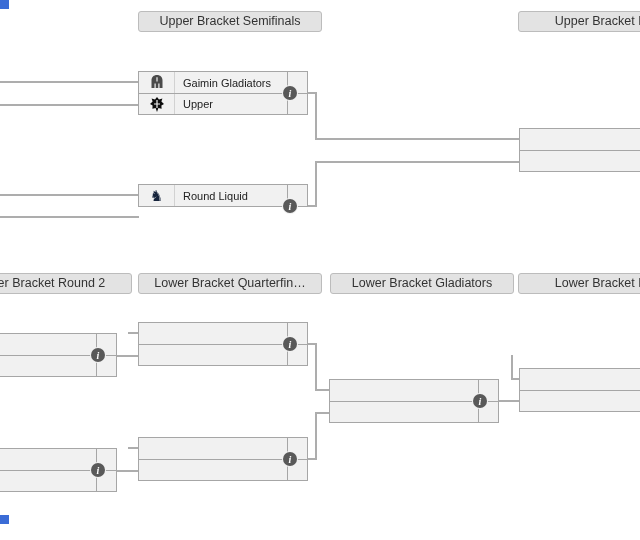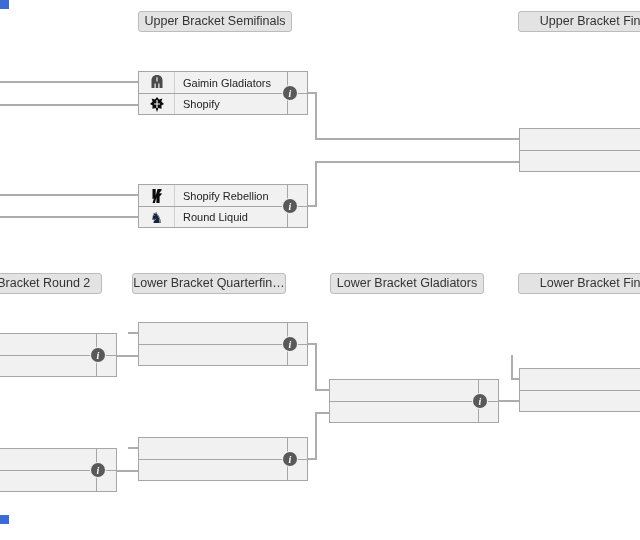--- a/index.html
+++ b/index.html
@@ -2,21 +2,21 @@
 <html><head>
 <meta charset="utf-8">
 <style>
   html,body{margin:0;padding:0;}
   body{
     width:640px;height:540px;position:relative;overflow:hidden;
     background:#ffffff;
     font-family:"Liberation Sans","DejaVu Sans",sans-serif;
   }
   .hdr{
-    position:absolute;height:21px;width:154px;box-sizing:border-box;
+    position:absolute;height:21px;width:184px;box-sizing:border-box;
     background:#e3e3e3;border:1px solid #bcbcbc;border-radius:3px;
     color:#333;font-size:12.5px;line-height:19px;text-align:center;
     white-space:nowrap;overflow:hidden;
   }
   .match{
     position:absolute;width:170px;box-sizing:border-box;
     background:#f1f1f1;border:1px solid #a6a6a6;
   }
   .trow{height:21px;display:flex;align-items:center;box-sizing:border-box;}
   .trow + .trow{border-top:1px solid #a6a6a6;}
@@ -50,21 +50,21 @@
 </style>
 </head>
 <body>
 
 <div class="bluesq" style="left:0;top:0;"></div>
 <div class="bluesq" style="left:0;top:515px;"></div>
 
 <div class="hdr" style="left:138px;top:11px;">Upper Bracket Semifinals</div>
 <div class="hdr" style="left:518px;top:11px;">Upper Bracket Final</div>
 <div class="hdr" style="left:-52px;top:273px;">Lower Bracket Round 2</div>
-<div class="hdr" style="left:132px;top:273px;">Lower Bracket Quarterfin…</div>
+<div class="hdr" style="left:138px;top:273px;">Lower Bracket Quarterfin…</div>
 <div class="hdr" style="left:330px;top:273px;">Lower Bracket Gladiators</div>
 <div class="hdr" style="left:518px;top:273px;">Lower Bracket Final</div>
 
 <div class="hline" style="left:0;top:81px;width:139px;"></div>
 <div class="hline" style="left:0;top:104px;width:139px;"></div>
 <div class="hline" style="left:0;top:194px;width:139px;"></div>
 <div class="hline" style="left:0;top:216px;width:139px;"></div>
 
 <div class="hline" style="left:308px;top:92px;width:9px;"></div>
 <div class="vline" style="left:315px;top:92px;height:48px;"></div>
@@ -100,36 +100,27 @@
     <span class="tname">Gaimin Gladiators</span>
     <span class="score"></span>
   </div>
   <div class="trow">
     <span class="icon-cell">
       <svg width="14" height="15" viewBox="0 0 14 15">
         <path fill="#0d0d0d" d="M7 0l2 2.6 3.4-1.2-1 3.2L14 7l-2.6 1.4.2 3.4L8.4 11 7 15 5.6 11l-3.2.8.2-3.4L0 7l2.6-2.4-1-3.2L5 2.6z"></path>
         <path fill="#f1f1f1" d="M6.4 3h1.2v8H6.4zM4 6.4h6v1.2H4z"></path>
       </svg>
     </span>
-    <span class="tname">Shopify</span>
+    <span class="tname">Upper</span>
     <span class="score"></span>
   </div>
 </div>
 <div class="info" style="left:283px;top:86px;">i</div>
 
 <div class="match" style="left:138px;top:184px;">
-  <div class="trow">
-    <span class="icon-cell">
-      <svg width="14" height="14" viewBox="0 0 14 14">
-        <path fill="#0d0d0d" d="M2.5 0h3.2v6.5L7.6 0h3.9v1.5L9.6 3.4v1.2l1.9-.6v1.6L9.6 7.5V14H6.4V8.2L4.9 14H2.5l1.4-4.6L2.5 10z"></path>
-      </svg>
-    </span>
-    <span class="tname">Shopify Rebellion</span>
-    <span class="score"></span>
-  </div>
   <div class="trow">
     <span class="icon-cell">
       <span class="tl-glyph">♞</span>
     </span>
     <span class="tname">Round Liquid</span>
     <span class="score"></span>
   </div>
 </div>
 <div class="info" style="left:283px;top:199px;">i</div>
 

